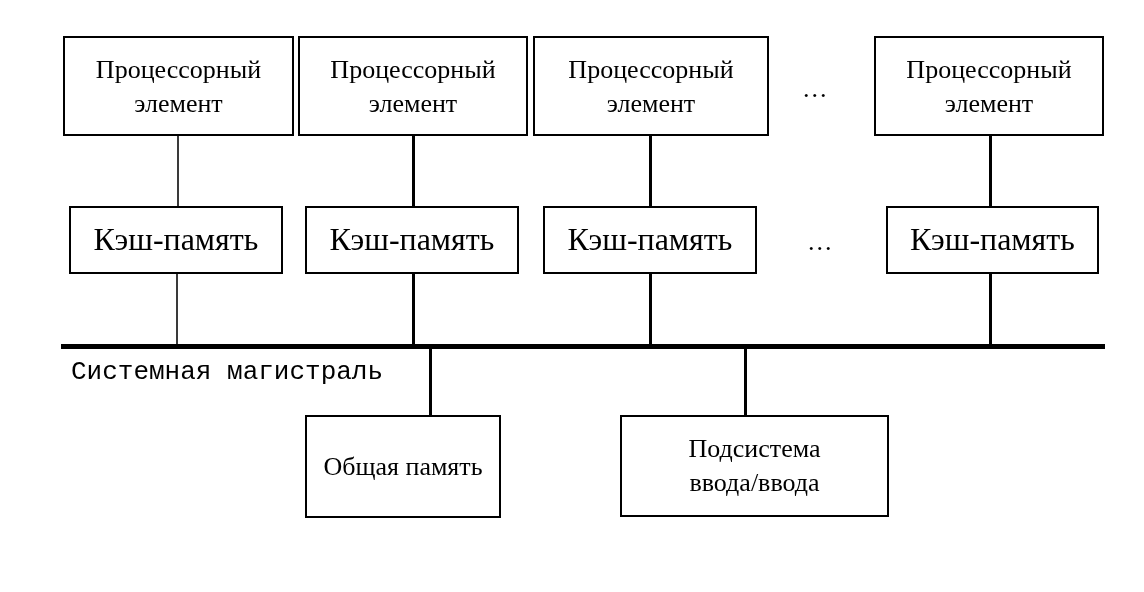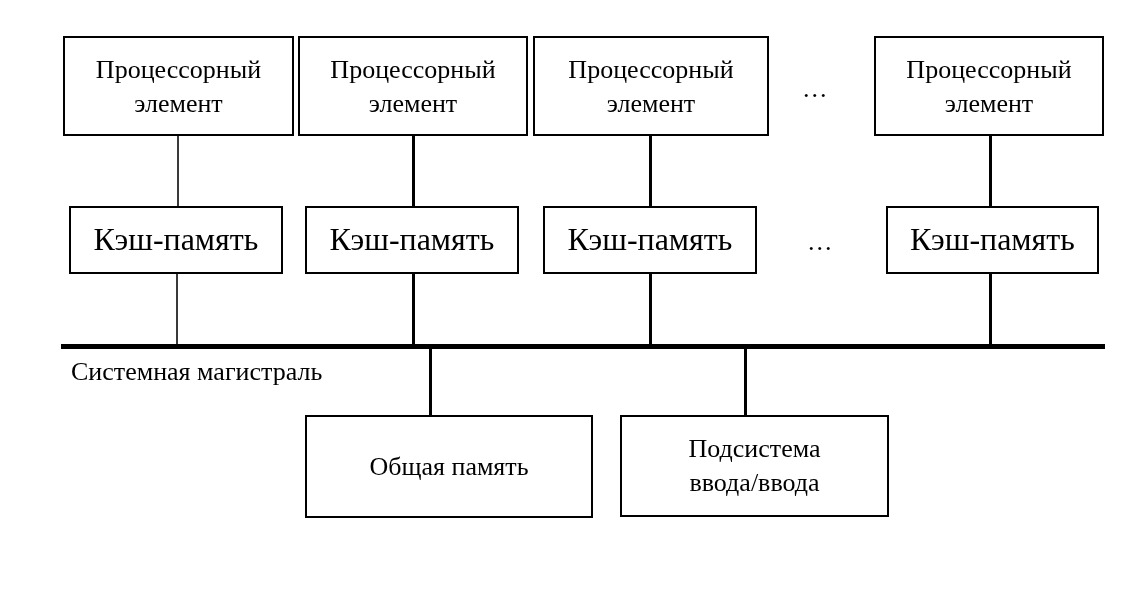--- a/index.html
+++ b/index.html
@@ -140,23 +140,23 @@
     <span class="ln">Кэш-память</span>
   </div>
 
   <div class="ellipsis" style="left:808px; top:229px;">...</div>
 
   <div class="node cache" style="left:886px; top:206px; width:213px; height:68px;">
     <span class="ln">Кэш-память</span>
   </div>
 
   <div class="bus" style="left:61px; top:344px; width:1044px;"></div>
-  <div class="bus-label" style="left:71px; top:357px;">Системная магистраль</div>
+  <div class="bus-label" style="left:71px; top:357px;font-family:Liberation Mono, monospace;">Системная магистраль</div>
 
-  <div class="node bottom" style="left:305px; top:415px; width:288px; height:103px;">
+  <div class="node bottom" style="left:305px; top:415px; width:196px; height:103px;">
     <span class="ln">Общая память</span>
   </div>
 
   <div class="node bottom" style="left:620px; top:415px; width:269px; height:102px;">
     <span class="ln">Подсистема</span>
     <span class="ln">ввода/ввода</span>
   </div>
 
 </div>
 

